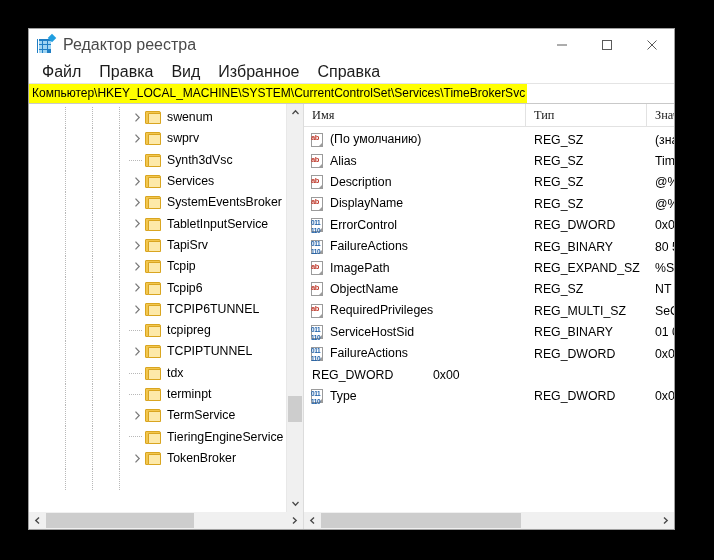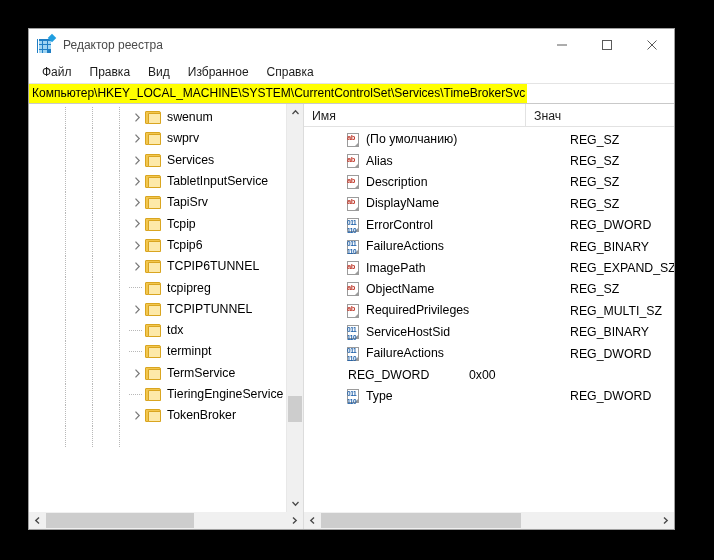--- a/index.html
+++ b/index.html
@@ -54,21 +54,21 @@
     background: #9fd4f2;
   }
   .app-icon .dot {
     position: absolute; right: -1px; top: -1px;
     width: 6px; height: 6px;
     background: #1f9ee0;
     transform: rotate(45deg);
   }
   .title-text {
     margin-left: 9px;
-    font-size: 12px;
+    font-size: 16px;
     color: #4a4a4a;
     white-space: nowrap;
   }
   .winbtns {
     margin-left: auto;
     display: flex;
     height: 32px;
   }
   .winbtn {
     width: 45px; height: 32px;
@@ -79,21 +79,21 @@
 
   
   .menubar {
     height: 22px;
     background: #ffffff;
     display: flex;
     align-items: center;
     padding-left: 4px;
   }
   .menuitem {
-    font-size: 12px;
+    font-size: 16px;
     color: #1c1c1c;
     padding: 2px 9px;
     white-space: nowrap;
   }
 
   
   .addressbar {
     height: 21px;
     background: #ffffff;
     border-top: 1px solid #e4e4e4;
@@ -265,38 +265,39 @@
     flex: 1;
     background: #ffffff;
     overflow: hidden;
   }
   .list-head {
     position: relative;
     height: 23px;
     background: #ffffff;
     border-bottom: 1px solid #e2e2e2;
     display: flex;
+    font-family: Liberation Serif, serif;
   }
   .col-h {
     position: relative;
     font-size: 12.3px;
     color: #1b1b1b;
     display: flex;
     align-items: center;
     padding-left: 8px;
     border-right: 1px solid #e2e2e2;
     height: 23px;
     white-space: nowrap;
     overflow: hidden;
   }
   .col-name { width: 222px; flex: none; }
   .col-type { width: 121px; flex: none; }
   .col-val  { flex: 1; border-right: none; }
 
-  .list-body { position: relative; padding-top: 2px; margin-left: 36px; }
+  .list-body { position: relative; padding-top: 2px; }
   .lrow {
     height: 21.4px;
     display: flex;
     align-items: center;
     white-space: nowrap;
   }
   .lc {
     overflow: hidden;
     white-space: nowrap;
     font-size: 12.3px;
@@ -450,31 +451,63 @@
                   <div class="back"></div>
                   <div class="front"></div>
                 </div>
                 <div class="tree-label">swprv</div>
               </div>
               <div class="tree-row">
                 <div class="indent">
                   <div class="guide g1"></div>
                   <div class="guide g2"></div>
                   <div class="guide g3"></div>
+                  <div class="elbow">
+                    <div class="h"></div>
+                  </div>
+                </div>
+                <div class="folder">
+                  <div class="back"></div>
+                  <div class="front"></div>
+                </div>
+                <div class="tree-label">Synth3dVsc</div>
+              </div>
+              <div class="tree-row">
+                <div class="indent">
+                  <div class="guide g1"></div>
+                  <div class="guide g2"></div>
+                  <div class="guide g3"></div>
                   <div class="chev">
                     <svg width="11" height="11" viewBox="0 0 11 11">
                       <polyline points="3.5,1.6 7.2,5.5 3.5,9.4" fill="none" stroke="#7a7a7a" stroke-width="1.25"></polyline>
                     </svg>
                   </div>
                 </div>
                 <div class="folder">
                   <div class="back"></div>
                   <div class="front"></div>
                 </div>
                 <div class="tree-label">Services</div>
+              </div>
+              <div class="tree-row">
+                <div class="indent">
+                  <div class="guide g1"></div>
+                  <div class="guide g2"></div>
+                  <div class="guide g3"></div>
+                  <div class="chev">
+                    <svg width="11" height="11" viewBox="0 0 11 11">
+                      <polyline points="3.5,1.6 7.2,5.5 3.5,9.4" fill="none" stroke="#7a7a7a" stroke-width="1.25"></polyline>
+                    </svg>
+                  </div>
+                </div>
+                <div class="folder">
+                  <div class="back"></div>
+                  <div class="front"></div>
+                </div>
+                <div class="tree-label">SystemEventsBroker</div>
               </div>
               <div class="tree-row">
                 <div class="indent">
                   <div class="guide g1"></div>
                   <div class="guide g2"></div>
                   <div class="guide g3"></div>
                   <div class="chev">
                     <svg width="11" height="11" viewBox="0 0 11 11">
                       <polyline points="3.5,1.6 7.2,5.5 3.5,9.4" fill="none" stroke="#7a7a7a" stroke-width="1.25"></polyline>
                     </svg>
@@ -702,20 +735,21 @@
             <svg width="9" height="9" viewBox="0 0 9 9">
                 <polyline points="3,1.5 6.2,4.5 3,7.5" fill="none" stroke="#4a4a4a" stroke-width="1.4"></polyline>
               </svg>
           </div>
         </div>
       </div>
 
       <div class="list-pane">
         <div class="list-head">
           <div class="col-h col-name">Имя</div>
+          <div class="col-h col-type">Тип</div>
           <div class="col-h col-val">Знач</div>
         </div>
         <div class="list-body" id="list-body">
             <div class="lrow">
               <div class="lc name">
                 <div class="vicon sz">
                   <div class="paper"></div>
                   <div class="corner"></div>
                   <div class="tag">ab</div>
                 </div>

